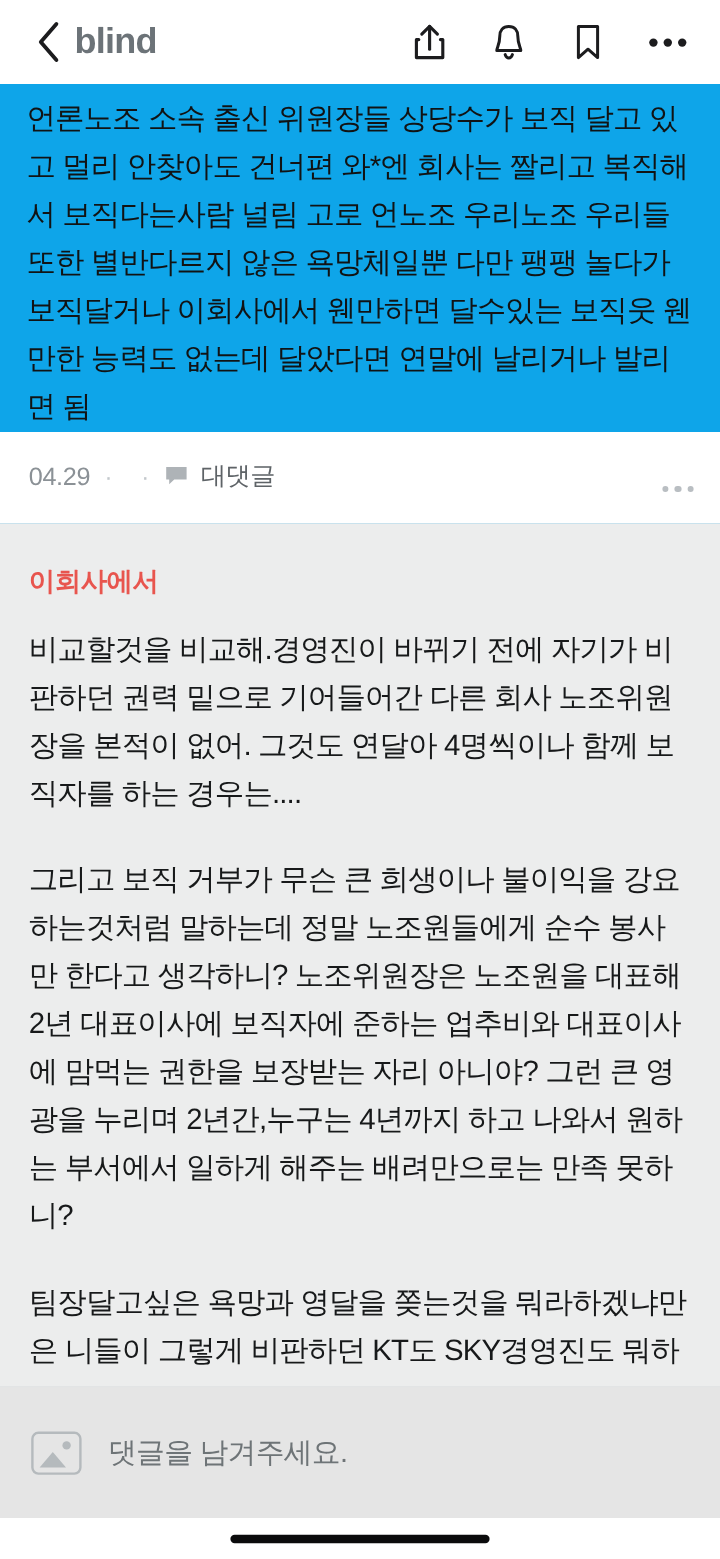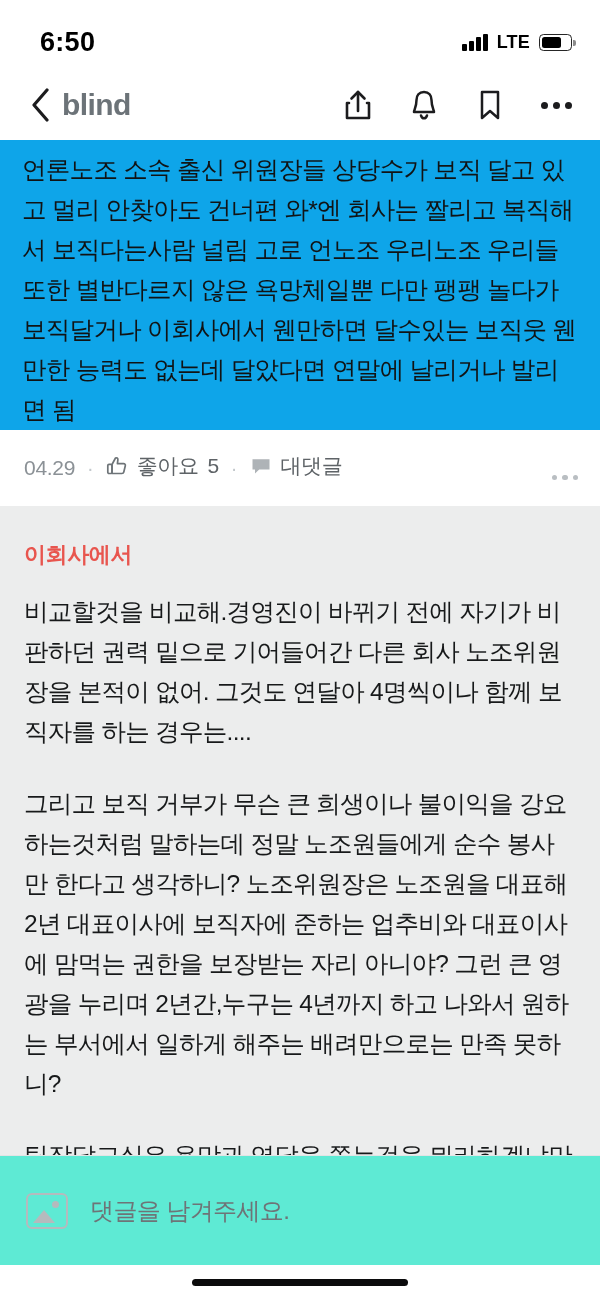--- a/index.html
+++ b/index.html
@@ -188,21 +188,21 @@
     letter-spacing: -0.7px;
     word-break: break-all;
   }
   .comment-body p + p { margin-top: 32px; }
 
   
   .composer {
     flex: 0 0 110px;
     height: 110px;
     border-top: 1px solid #e2e4e5;
-    background: #5eead4;
+    background: #e5e5e5;
     display: flex;
     align-items: center;
     padding: 0 26px;
     gap: 22px;
   }
   .composer-icon {
     width: 42px; height: 36px;
     border: 2.4px solid #b5babd;
     border-radius: 6px;
     position: relative;
@@ -252,35 +252,20 @@
     width: 216px; height: 7px;
     border-radius: 4px;
     background: #0b0b0c;
   }
 </style>
 </head>
 <body>
 
 <div class="phone">
 
-  <div class="statusbar">
-    <div class="status-time">6:50</div>
-    <div class="status-right">
-      <div class="signal">
-          <i></i>
-          <i></i>
-          <i></i>
-          <i></i>
-        </div>
-      <div class="lte-label">LTE</div>
-      <div class="battery">
-          <span></span>
-        </div>
-    </div>
-  </div>
 
   <div class="navbar">
     <div class="nav-back">
       <svg width="20" height="34" viewBox="0 0 20 34" aria-hidden="true">
         <path d="M17 2 L4 17 L17 32" fill="none" stroke="#1c1c1e" stroke-width="3.2" stroke-linecap="round" stroke-linejoin="round"></path>
       </svg>
     </div>
     <div class="nav-title">blind</div>
     <div class="nav-actions">
       <div class="nav-icon">
@@ -313,28 +298,20 @@
 
   <div class="content">
 
     <div class="post-body">
       <p>언론노조 소속 출신 위원장들 상당수가 보직 달고 있고 멀리 안찾아도 건너편 와*엔 회사는 짤리고 복직해서 보직다는사람 널림 고로 언노조 우리노조 우리들 또한 별반다르지 않은 욕망체일뿐 다만 팽팽 놀다가 보직달거나 이회사에서 웬만하면 달수있는 보직웃 웬만한 능력도 없는데 달았다면 연말에 날리거나 발리면 됨</p>
     </div>
 
     <div class="post-meta">
       <span class="meta-date">04.29</span>
       <span class="meta-sep">·</span>
-      <span class="meta-item">
-        <svg width="22" height="22" viewBox="0 0 22 22" aria-hidden="true">
-          <path d="M6 9.5 L9.5 3 C10.7 2.4 12 3.2 11.9 4.6 L11.4 8.6 L17.6 8.6 C18.8 8.6 19.6 9.6 19.3 10.7 L17.8 17 C17.6 17.9 16.8 18.5 15.9 18.5 L6 18.5 Z" fill="none" stroke="#6e7478" stroke-width="1.7" stroke-linejoin="round"></path>
-          <rect x="1.8" y="9.4" width="4.2" height="9.1" rx="1.2" fill="none" stroke="#6e7478" stroke-width="1.7"></rect>
-        </svg>
-        <span>좋아요</span>
-        <span class="meta-count">5</span>
-      </span>
       <span class="meta-sep">·</span>
       <span class="meta-item">
         <svg width="22" height="22" viewBox="0 0 22 22" aria-hidden="true">
           <path d="M2.5 4.2 L19.5 4.2 L19.5 14.6 L9.2 14.6 L5 18.6 L5 14.6 L2.5 14.6 Z" fill="#aeb3b7"></path>
         </svg>
         <span>대댓글</span>
       </span>
       <span class="meta-more">
           <i></i>
           <i></i>

